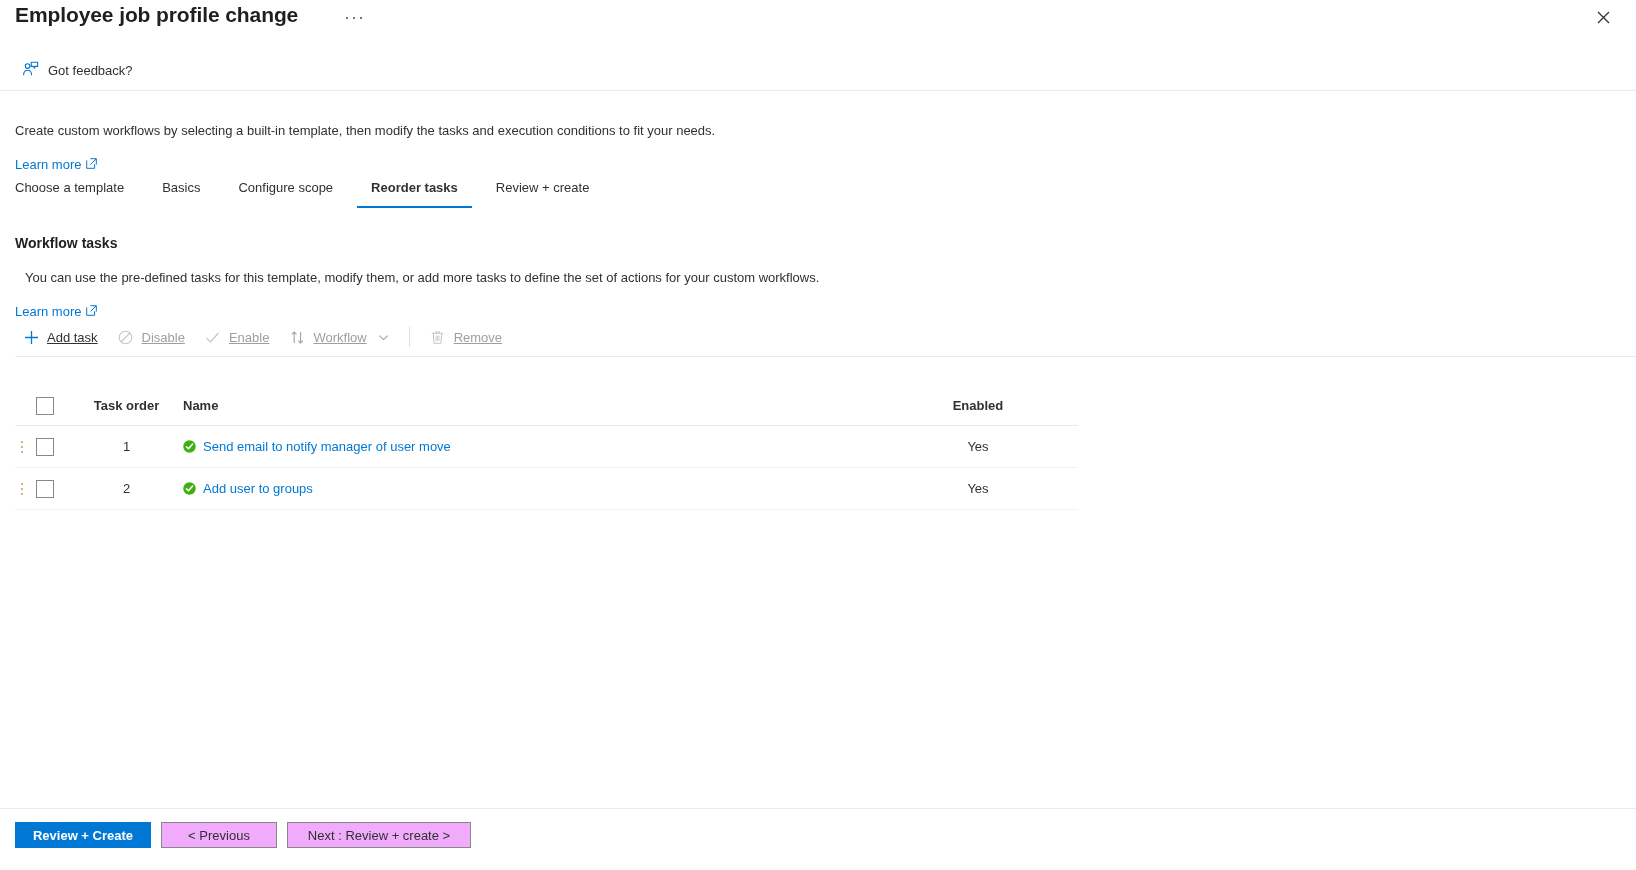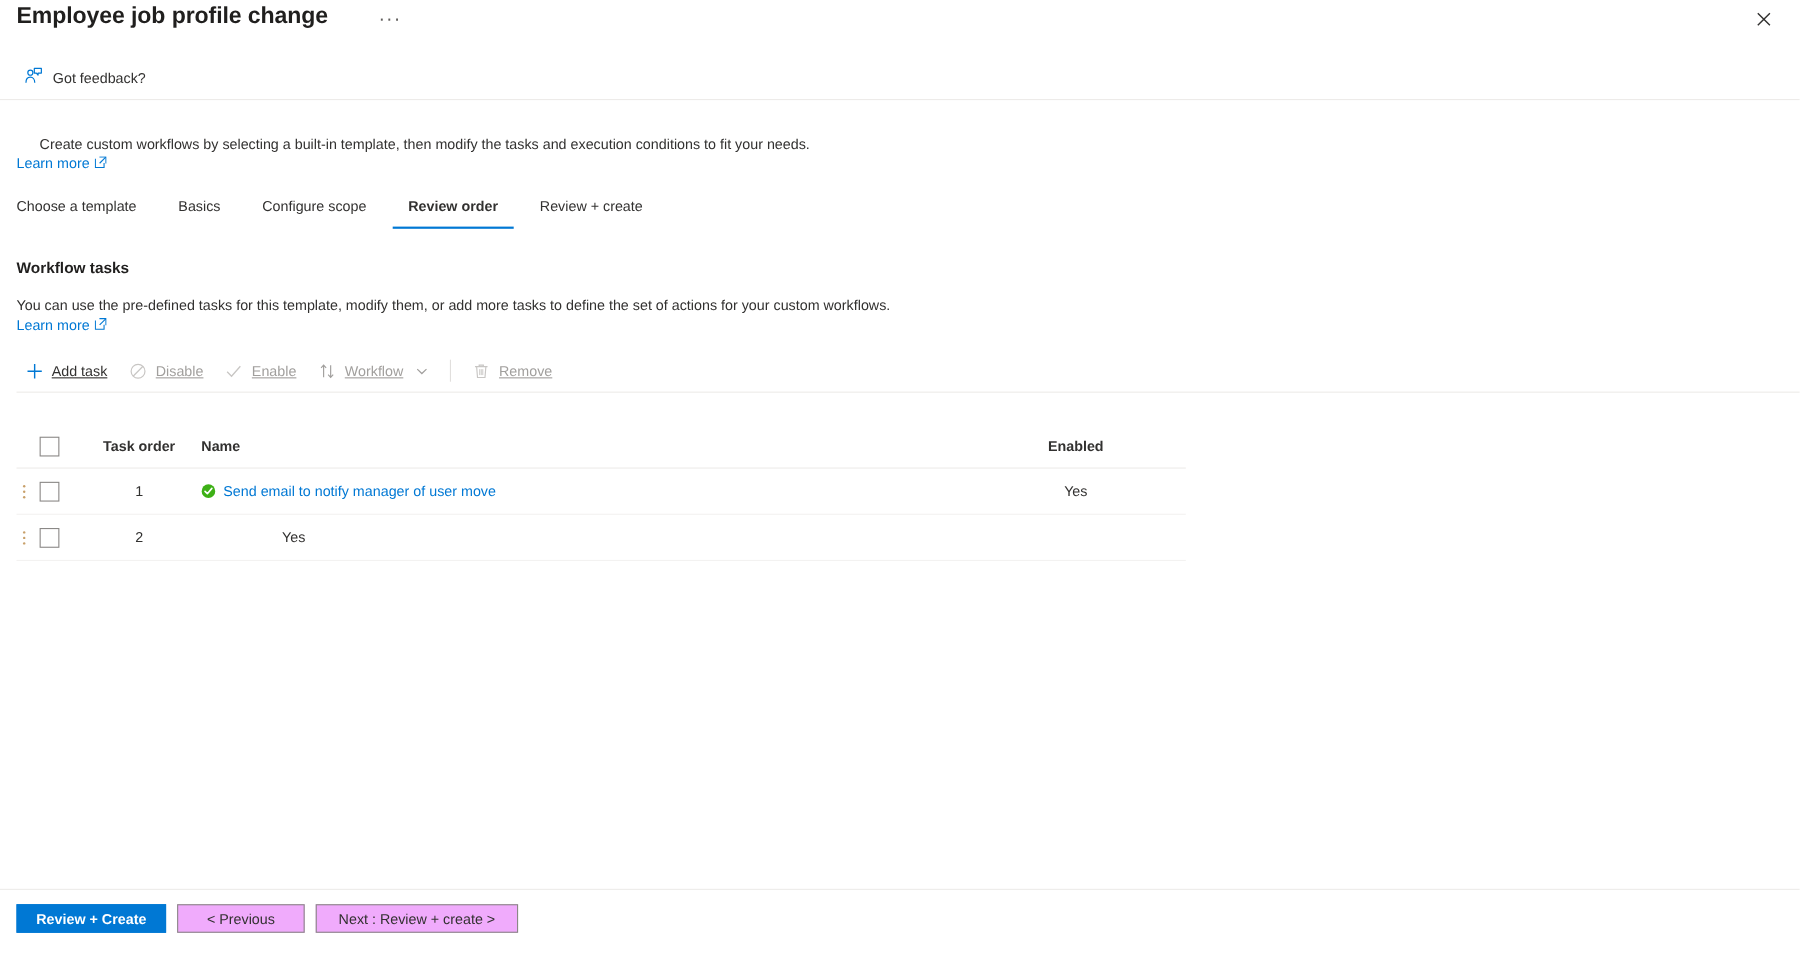--- a/index.html
+++ b/index.html
@@ -80,30 +80,30 @@
   }
 
   
   .intro {
     position: absolute;
     left: 15px;
     top: 122px;
     font-size: 13px;
     color: #323130;
     line-height: 18px;
-    margin-left: 21px;
   }
   .learn-more {
     display: inline-flex;
     align-items: center;
     gap: 5px;
     color: #0078d4;
     text-decoration: none;
     font-size: 13px;
     cursor: pointer;
+    margin-top: 16px;
   }
   .intro-learn {
     position: absolute;
     left: 15px;
     top: 141px;
   }
 
   
   .tabs {
     position: absolute;
@@ -131,21 +131,21 @@
   .section-title {
     position: absolute;
     left: 15px;
     top: 235px;
     font-size: 14px;
     font-weight: 700;
     color: #201f1e;
   }
   .section-desc {
     position: absolute;
-    left: 15px;
+    left: 25px;
     top: 269px;
     font-size: 13px;
     color: #323130;
     line-height: 18px;
   }
   .section-learn {
     position: absolute;
     left: 15px;
     top: 288px;
   }
@@ -371,21 +371,21 @@
       <path d="M4.4 0.7 H10.3 V6.6" fill="none" stroke="#0078d4" stroke-width="1"></path>
       <path d="M4.6 6.4 L10.1 0.9" fill="none" stroke="#0078d4" stroke-width="1"></path>
     </svg>
   </span>
 </a>
 
 <div class="tabs">
   <div class="tab">Choose a template</div>
   <div class="tab">Basics</div>
   <div class="tab">Configure scope</div>
-  <div class="tab active">Review order</div>
+  <div class="tab active">Reorder tasks</div>
   <div class="tab">Review + create</div>
 </div>
 
 <div class="section-title">Workflow tasks</div>
 <div class="section-desc">You can use the pre-defined tasks for this template, modify them, or add more tasks to define the set of actions for your custom workflows.</div>
 <a class="learn-more section-learn">
   <span>Learn more</span>
   <span>
     <svg width="11" height="11" viewBox="0 0 11 11">
       <path d="M0.7 2.4 V10.3 H8.6 V6.2" fill="none" stroke="#0078d4" stroke-width="1"></path>
@@ -498,20 +498,29 @@
       <svg width="4" height="16" viewBox="0 0 4 16">
         <circle cx="2" cy="3" r="1.1" fill="#c8a06a"></circle>
         <circle cx="2" cy="8" r="1.1" fill="#c8a06a"></circle>
         <circle cx="2" cy="13" r="1.1" fill="#c8a06a"></circle>
       </svg>
     </div>
     <div class="c-check">
       <div class="cbox"></div>
     </div>
     <div class="c-order">2</div>
+    <div class="c-name">
+      <span class="status-dot">
+        <svg width="13" height="13" viewBox="0 0 13 13">
+          <circle cx="6.5" cy="6.5" r="6.2" fill="#3db016"></circle>
+          <path d="M3.4 6.7 L5.5 8.8 L9.6 4" fill="none" stroke="#ffffff" stroke-width="1.5" stroke-linecap="round" stroke-linejoin="round"></path>
+        </svg>
+      </span>
+      <a class="task-link">Add user to groups</a>
+    </div>
     <div class="c-enabled">Yes</div>
   </div>
 
 </div>
 
 <div class="footer-rule"></div>
 <div class="footer">
   <button class="btn primary">Review + Create</button>
   <button class="btn mid">&lt; Previous</button>
   <button class="btn wide">Next : Review + create &gt;</button>

